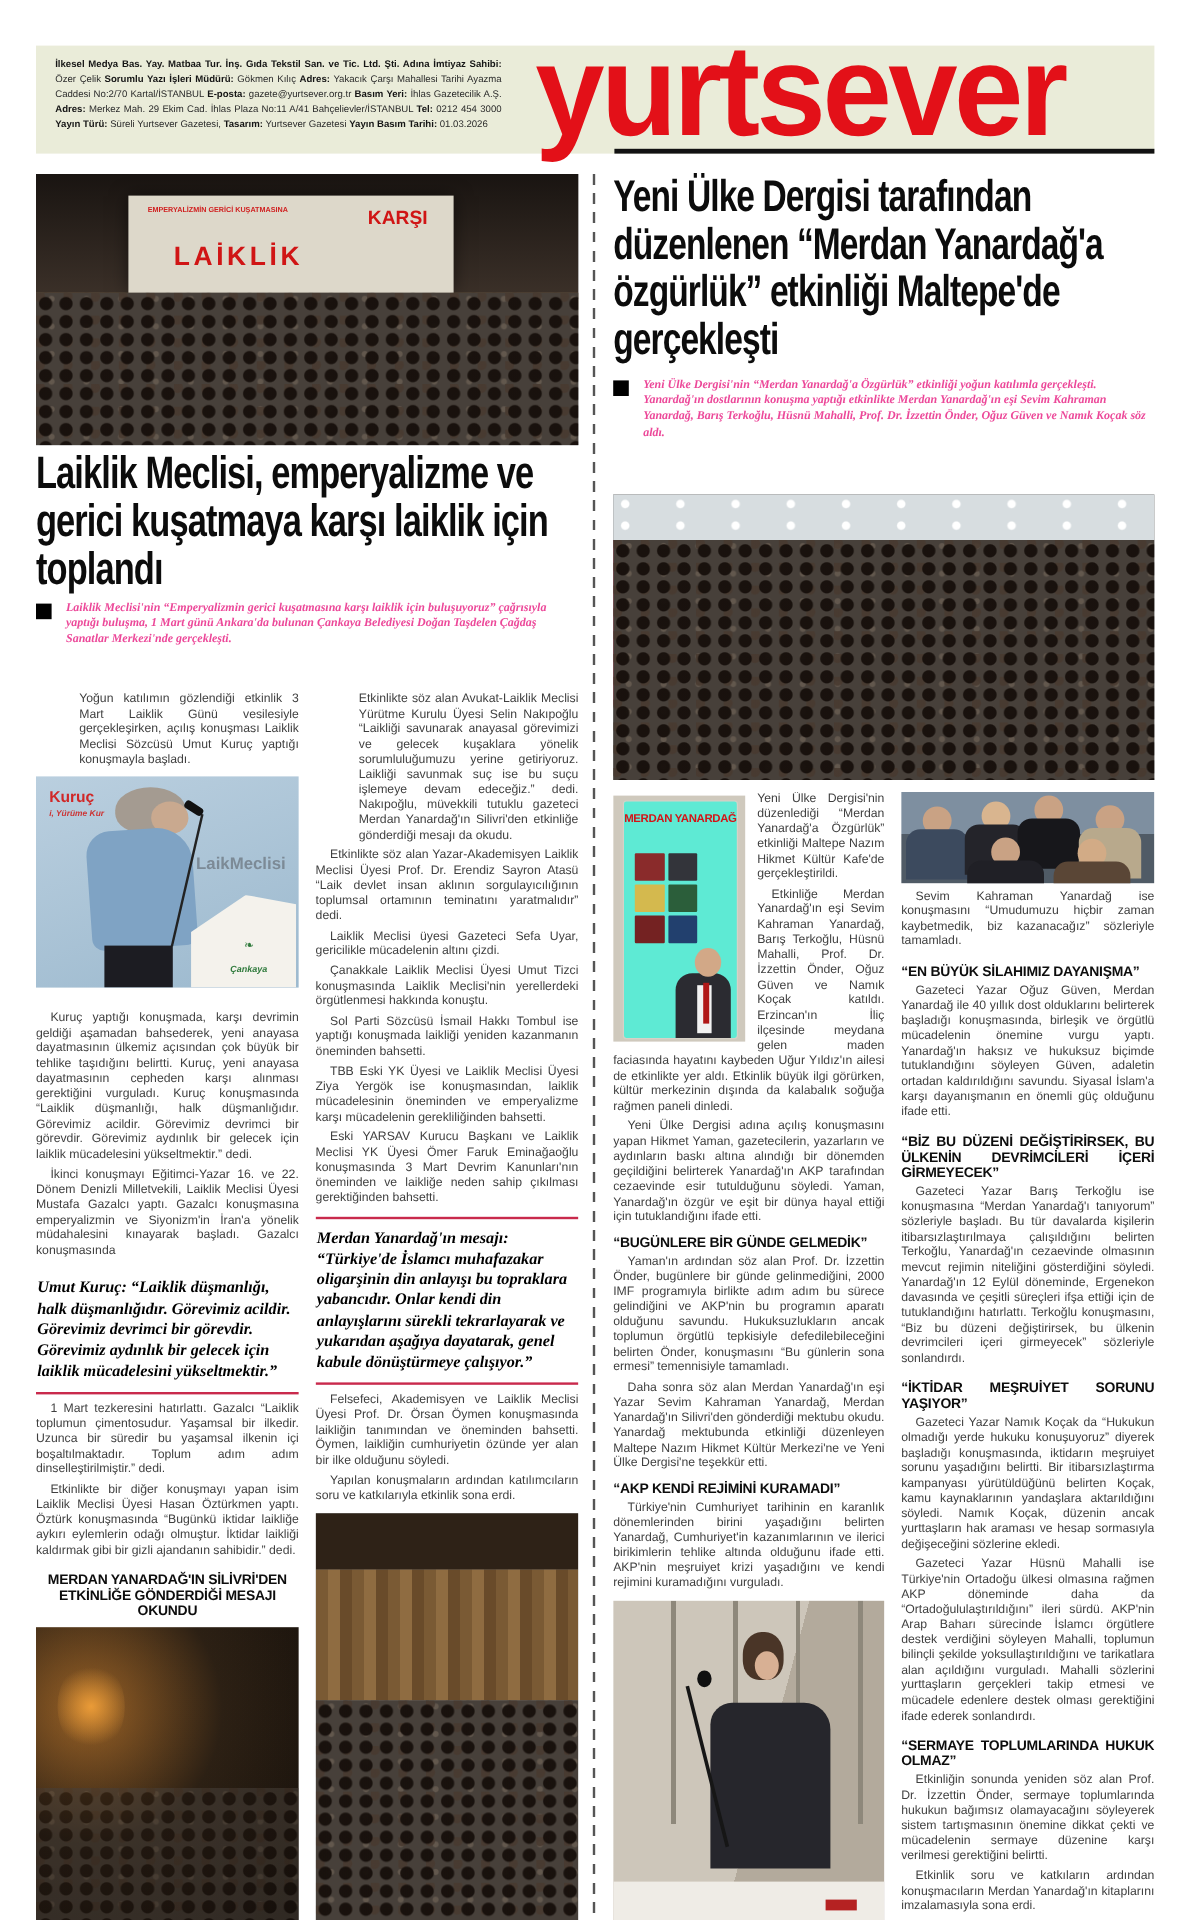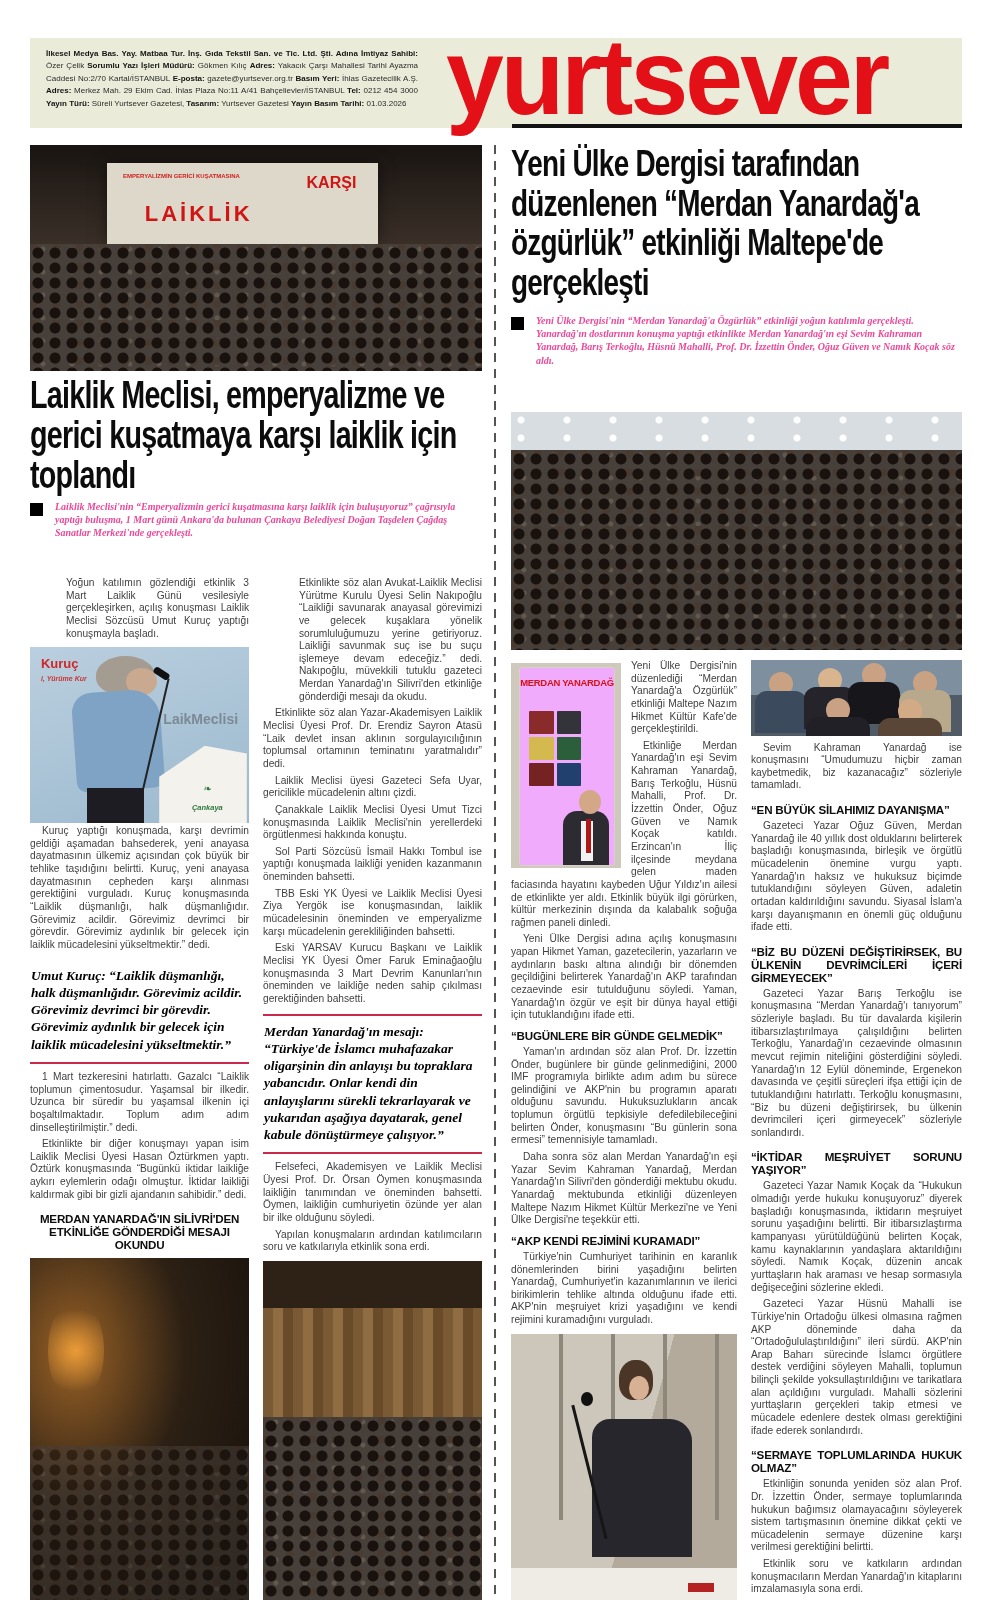--- a/index.html
+++ b/index.html
@@ -52,34 +52,34 @@
      radial-gradient(circle at 3px 3px,rgba(72,58,48,.9) 4px,transparent 5px),
      radial-gradient(circle at 13px 5px,rgba(170,150,128,.28) 2px,transparent 3px);
      background-size:17px 15px,23px 19px,29px 23px;}
   .photo-stage{position:absolute;left:30px;top:145px;width:452px;height:226px;}
   .stage-top{left:0;top:0;right:0;height:46%;background:linear-gradient(#191411,#3c3129);}
   .stage-floor{left:0;top:44%;right:0;height:13%;background:linear-gradient(#8d7554,#6b573c);}
   .screen{left:17%;top:8%;width:60%;height:36%;background:#ddd8ca;box-shadow:0 0 14px rgba(0,0,0,.5);}
   .scr-small{left:6%;top:14%;width:52%;font-size:6px;font-weight:800;color:#d02};
   .flagpole{left:7%;top:14%;width:5%;height:30%;background:#c00808;}
   .aud{left:0;bottom:0;right:0;height:56%;}
-  .photo-kuruc{width:100%;height:176px;margin:3px 0 2px;background:linear-gradient(160deg,#bacfdf,#9cb9ce);}
+  .photo-kuruc{width:100%;height:176px;margin:3px 0 20px;background:linear-gradient(160deg,#bacfdf,#9cb9ce);}
   .photo-group{width:100%;height:120px;margin:0 0 6px;background:linear-gradient(#7e8fa0 0 46%,#505b66 46% 100%);}
   .photo-crowd{position:absolute;left:511px;top:412px;width:451px;height:238px;}
   .photo-bottom{flex:1 1 auto;min-height:110px;margin-top:3px;}
   .darkhall{background:radial-gradient(ellipse at 22% 30%,#8a5522 0%,#33241604 0%),
             radial-gradient(ellipse at 20% 28%,#9a6226 0%,#2c2014 45%,#120d09 100%);}
   .warm{left:8%;top:12%;width:26%;height:30%;border-radius:50%;
         background:radial-gradient(circle,rgba(255,170,60,.8),rgba(255,170,60,0) 70%);}
   .person{position:absolute;}
   .person .h{width:24px;height:24px;border-radius:50%;margin:0 auto;background:#c9a284;}
   .person .t{width:52px;height:42px;border-radius:12px 12px 0 0;margin:-5px auto 0;background:#2e2e33;}
   .banner-wrap{float:left;width:110px;height:205px;margin:3px 10px 4px 0;position:relative;
                background:#cfc9bd;overflow:hidden;}
-  .roll{position:absolute;left:7%;top:2%;width:86%;height:96%;background:#f0abfc;border:1px solid #d6d2c8;border-radius:3px;}
+  .roll{position:absolute;left:7%;top:2%;width:86%;height:96%;background:#5eead4;border:1px solid #d6d2c8;border-radius:3px;}
   .roll-title{position:absolute;left:0;top:5%;width:100%;text-align:center;color:#d41317;
               font-weight:800;font-size:9.5px;line-height:1.15;letter-spacing:-.3px;}
   .covers{position:absolute;left:10%;top:22%;width:55%;height:38%;display:grid;
           grid-template-columns:1fr 1fr;gap:3px;}
   .covers div{border-radius:1px;}
   .man-head{position:absolute;right:14%;bottom:26%;width:22px;height:24px;border-radius:50%;background:#d2a887;}
   .man-suit{position:absolute;right:6%;bottom:0;width:46px;height:54px;border-radius:14px 14px 0 0;background:#2b2b31;}
   .man-shirt{position:absolute;right:22%;bottom:2%;width:12px;height:40px;background:#f2f2f2;}
   .man-tie{position:absolute;right:25%;bottom:6%;width:5px;height:34px;background:#b01818;}
   .woodtop{left:0;top:0;right:0;height:14%;background:#2e2217;}
@@ -158,20 +158,21 @@
       <div class="abs kq-face"></div>
       <div class="abs kq-body"></div>
       <div class="abs kq-pants"></div>
       <div class="abs kq-micline"></div>
       <div class="abs kq-mic"></div>
       <div class="abs kq-pod"></div>
       <div class="abs kq-leaf">❧</div>
       <div class="abs kq-podtxt">Çankaya</div>
     </div>
     <p>Kuruç yaptığı konuşmada, karşı devrimin geldiği aşamadan bahsederek, yeni anayasa dayatmasının ülkemiz açısından çok büyük bir tehlike taşıdığını belirtti. Kuruç, yeni anayasa dayatmasının cepheden karşı alınması gerektiğini vurguladı. Kuruç konuşmasında “Laiklik düşmanlığı, halk düşmanlığıdır. Görevimiz acildir. Görevimiz devrimci bir görevdir. Görevimiz aydınlık bir gelecek için laiklik mücadelesini yükseltmektir.” dedi.</p>
+    <p>İkinci konuşmayı Eğitimci-Yazar 16. ve 22. Dönem Denizli Milletvekili, Laiklik Meclisi Üyesi Mustafa Gazalcı yaptı. Gazalcı konuşmasına emperyalizmin ve Siyonizm'in İran'a yönelik müdahalesini kınayarak başladı. Gazalcı konuşmasında</p>
     <div class="pullquote">Umut Kuruç: “Laiklik düşmanlığı, halk düşmanlığıdır. Görevimiz acildir. Görevimiz devrimci bir görevdir. Görevimiz aydınlık bir gelecek için laiklik mücadelesini yükseltmektir.”</div>
     <p>1 Mart tezkeresini hatırlattı. Gazalcı “Laiklik toplumun çimentosudur. Yaşamsal bir ilkedir. Uzunca bir süredir bu yaşamsal ilkenin içi boşaltılmaktadır. Toplum adım adım dinselleştirilmiştir.” dedi.</p>
     <p>Etkinlikte bir diğer konuşmayı yapan isim Laiklik Meclisi Üyesi Hasan Öztürkmen yaptı. Öztürk konuşmasında “Bugünkü iktidar laikliğe aykırı eylemlerin odağı olmuştur. İktidar laikliği kaldırmak gibi bir gizli ajandanın sahibidir.” dedi.</p>
     <h3 class="subhead center">MERDAN YANARDAĞ'IN SİLİVRİ'DEN ETKİNLİĞE GÖNDERDİĞİ MESAJI OKUNDU</h3>
     <div class="ph photo-bottom darkhall">
       <div class="abs warm"></div>
       <div class="abs dots" style="left:0;right:0;bottom:0;height:45%;opacity:.55;"></div>
     </div>
   </div>
 

